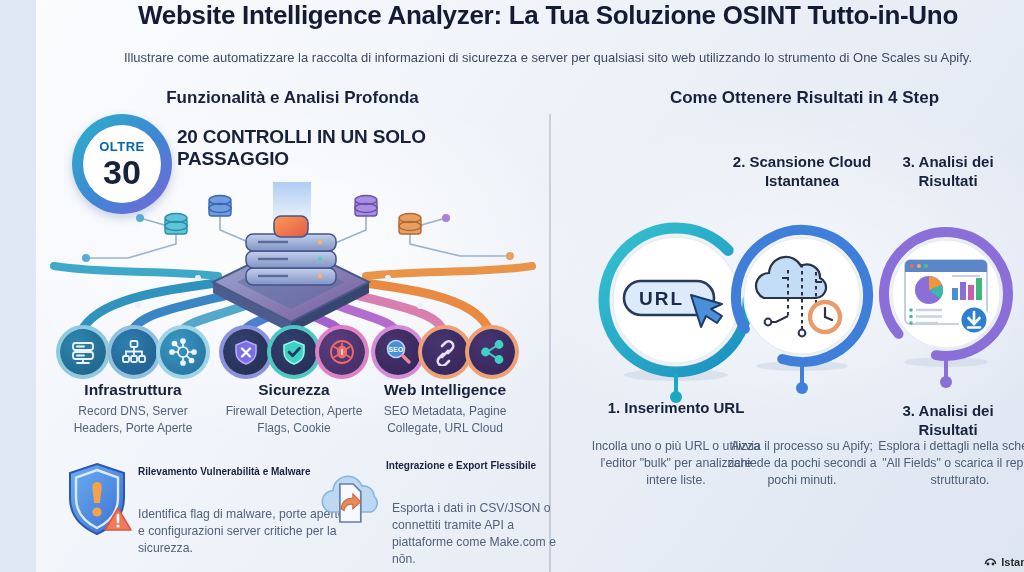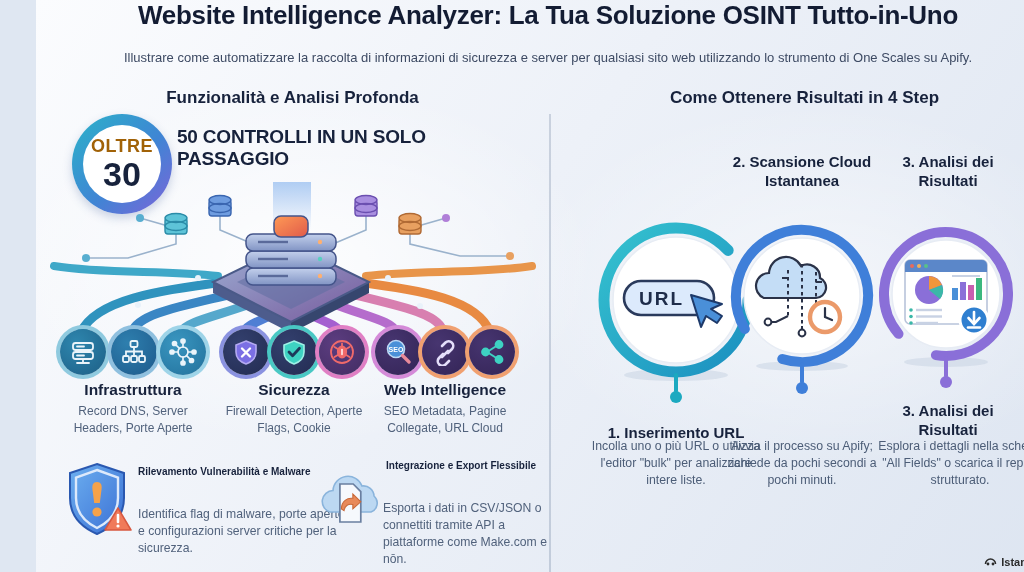--- a/index.html
+++ b/index.html
@@ -21,21 +21,21 @@
   .step-label{font-size:15px;font-weight:700;color:#17223c;line-height:1.25;}
   .step-desc{font-size:12.3px;color:#4c5d77;line-height:1.4;}
   .feat-title{font-size:10px;font-weight:700;color:#17223c;line-height:1.26;}
   .feat-desc{font-size:12.2px;color:#51627c;line-height:1.4;}
   .divider{width:2px;background:linear-gradient(#c9d1de,#c2ccdb);}
   .badge-ring{width:100px;height:100px;border-radius:50%;
     background:linear-gradient(135deg,#2bb3c9 0%,#3f85d4 55%,#7d64d9 100%);
     display:flex;align-items:center;justify-content:center;box-shadow:0 4px 10px rgba(60,90,150,.25);}
   .badge-inner{width:78px;height:78px;border-radius:50%;background:#fff;
     display:flex;flex-direction:column;align-items:center;justify-content:center;line-height:1;}
-  .badge-top{font-size:18px;font-weight:800;color:#a16207;letter-spacing:.5px;}
+  .badge-top{font-size:13px;font-weight:800;color:#0369a1;letter-spacing:.5px;}
   .badge-num{font-size:34px;font-weight:800;color:#17223c;margin-top:2px;}
   .mini-icon{width:46px;height:46px;border-radius:50%;display:flex;align-items:center;justify-content:center;}
   .stem{width:4px;border-radius:2px;}
   .stem-dot{width:12px;height:12px;border-radius:50%;}
   .wm{font-size:11px;font-weight:600;color:#2c2c2c;display:flex;align-items:center;gap:4px;}
 </style>
 </head>
 <body>
 
 <div id="stage">
@@ -47,21 +47,21 @@
 
   <div class="abs ctr sec-head" style="left:0;top:88px;width:513px;">Funzionalità e Analisi Profonda</div>
 
   <div class="abs badge-ring" style="left:36px;top:114px;">
     <div class="badge-inner">
       <div class="badge-top">OLTRE</div>
       <div class="badge-num">30</div>
     </div>
   </div>
 
-  <div class="abs big-feature-title" style="left:141px;top:126px;width:365px;">50 CONTROLLI IN UN SOLO PASSAGGIO</div>
+  <div class="abs big-feature-title" style="left:141px;top:126px;width:365px;">20 CONTROLLI IN UN SOLO PASSAGGIO</div>
 
   <svg class="abs" style="left:12px;top:182px;" width="490" height="152" viewBox="0 0 490 152">
     <defs>
       <linearGradient id="beam" x1="0" y1="0" x2="0" y2="1">
         <stop offset="0" stop-color="#a8c8f2" stop-opacity=".9"></stop>
           <stop offset="1" stop-color="#a8c8f2" stop-opacity="0"></stop>
       </linearGradient>
       <linearGradient id="baseTop" x1="0" y1="0" x2="1" y2="1">
         <stop offset="0" stop-color="#9dafd4"></stop>
           <stop offset="1" stop-color="#77599c"></stop>
@@ -273,21 +273,21 @@
   <div class="abs feat-desc" style="left:102px;top:506px;width:215px;">Identifica flag di malware, porte aperte e configurazioni server critiche per la sicurezza.</div>
 
   <svg class="abs" style="left:276px;top:466px;" width="72" height="62" viewBox="0 0 72 62">
     <path d="M18,46 a11,11 0 0 1 3,-21.5 a15,15 0 0 1 29,-4.5 a10.5,10.5 0 0 1 12,10 a9.5,9.5 0 0 1 -3,16 Z" fill="#bcd8f2" stroke="#8ab4dc" stroke-width="1.6"></path>
     <g transform="translate(26,18)">
       <path d="M2,0 H16 L24,8 V40 H2 Z" fill="#f6f9fd" stroke="#6a7fa0" stroke-width="1.8" transform="scale(0.95)"></path>
       <path d="M5,26 C5,17 12,13 18,14 L18,9 L27,18 L18,26 L18,21 C13,20 9,22 8,28 Z" fill="#e88a5a" stroke="#c86838" stroke-width="1.2" transform="translate(-1,2) scale(0.88)"></path>
     </g>
   </svg>
   <div class="abs feat-title" style="left:350px;top:460px;width:165px;">Integrazione e Export Flessibile</div>
-  <div class="abs feat-desc" style="left:347px;top:500px;width:168px;">Esporta i dati in CSV/JSON o connettiti tramite API a piattaforme come Make.com e nōn.</div>
+  <div class="abs feat-desc" style="left:356px;top:500px;width:168px;">Esporta i dati in CSV/JSON o connettiti tramite API a piattaforme come Make.com e nōn.</div>
 
   <div class="abs ctr sec-head" style="left:513px;top:88px;width:511px;">Come Ottenere Risultati in 4 Step</div>
 
   <div class="abs ctr step-label" style="left:666px;top:153px;width:200px;">2. Scansione Cloud Istantanea</div>
   <div class="abs ctr step-label" style="left:837px;top:153px;width:150px;">3. Analisi dei Risultati</div>
 
   <svg class="abs" style="left:555px;top:215px;" width="170" height="170" viewBox="0 0 170 170">
     <defs>
       <linearGradient id="ring1" x1="0" y1="0" x2="1" y2="1">
         <stop offset="0" stop-color="#35c2cf"></stop>
@@ -362,21 +362,21 @@
     </g>
   </svg>
 
   <div class="abs stem" style="left:638px;top:373px;height:20px;background:#1ba9c0;"></div>
   <div class="abs stem-dot" style="left:634px;top:391px;background:#1ba9c0;"></div>
   <div class="abs stem" style="left:764px;top:362px;height:22px;background:#3f7fd9;"></div>
   <div class="abs stem-dot" style="left:760px;top:382px;background:#3f7fd9;"></div>
   <div class="abs stem" style="left:908px;top:356px;height:22px;background:#8a6fd8;"></div>
   <div class="abs stem-dot" style="left:904px;top:376px;background:#8a6fd8;"></div>
 
-  <div class="abs ctr step-label" style="left:550px;top:424px;width:180px;">1. Inserimento URL</div>
+  <div class="abs ctr step-label" style="left:550px;top:399px;width:180px;">1. Inserimento URL</div>
   <div class="abs ctr step-label" style="left:842px;top:402px;width:140px;">3. Analisi dei Risultati</div>
 
   <div class="abs ctr step-desc" style="left:552px;top:438px;width:176px;">Incolla uno o più URL o utilizza l'editor "bulk" per analizzare intere liste.</div>
   <div class="abs ctr step-desc" style="left:682px;top:438px;width:168px;">Avvia il processo su Apify; richiede da pochi secondi a pochi minuti.</div>
   <div class="abs ctr step-desc" style="left:838px;top:438px;width:172px;">Esplora i dettagli nella scheda "All Fields" o scarica il report strutturato.</div>
 
   <div class="abs wm" style="right:8px;bottom:4px;">
     <svg width="13" height="13" viewBox="0 0 13 13">
       <path d="M1.5,9 a5,5 0 0 1 10,0" fill="none" stroke="#2c2c2c" stroke-width="1.6"></path>
       <circle cx="4" cy="9" r="1.4" fill="#2c2c2c"></circle>

